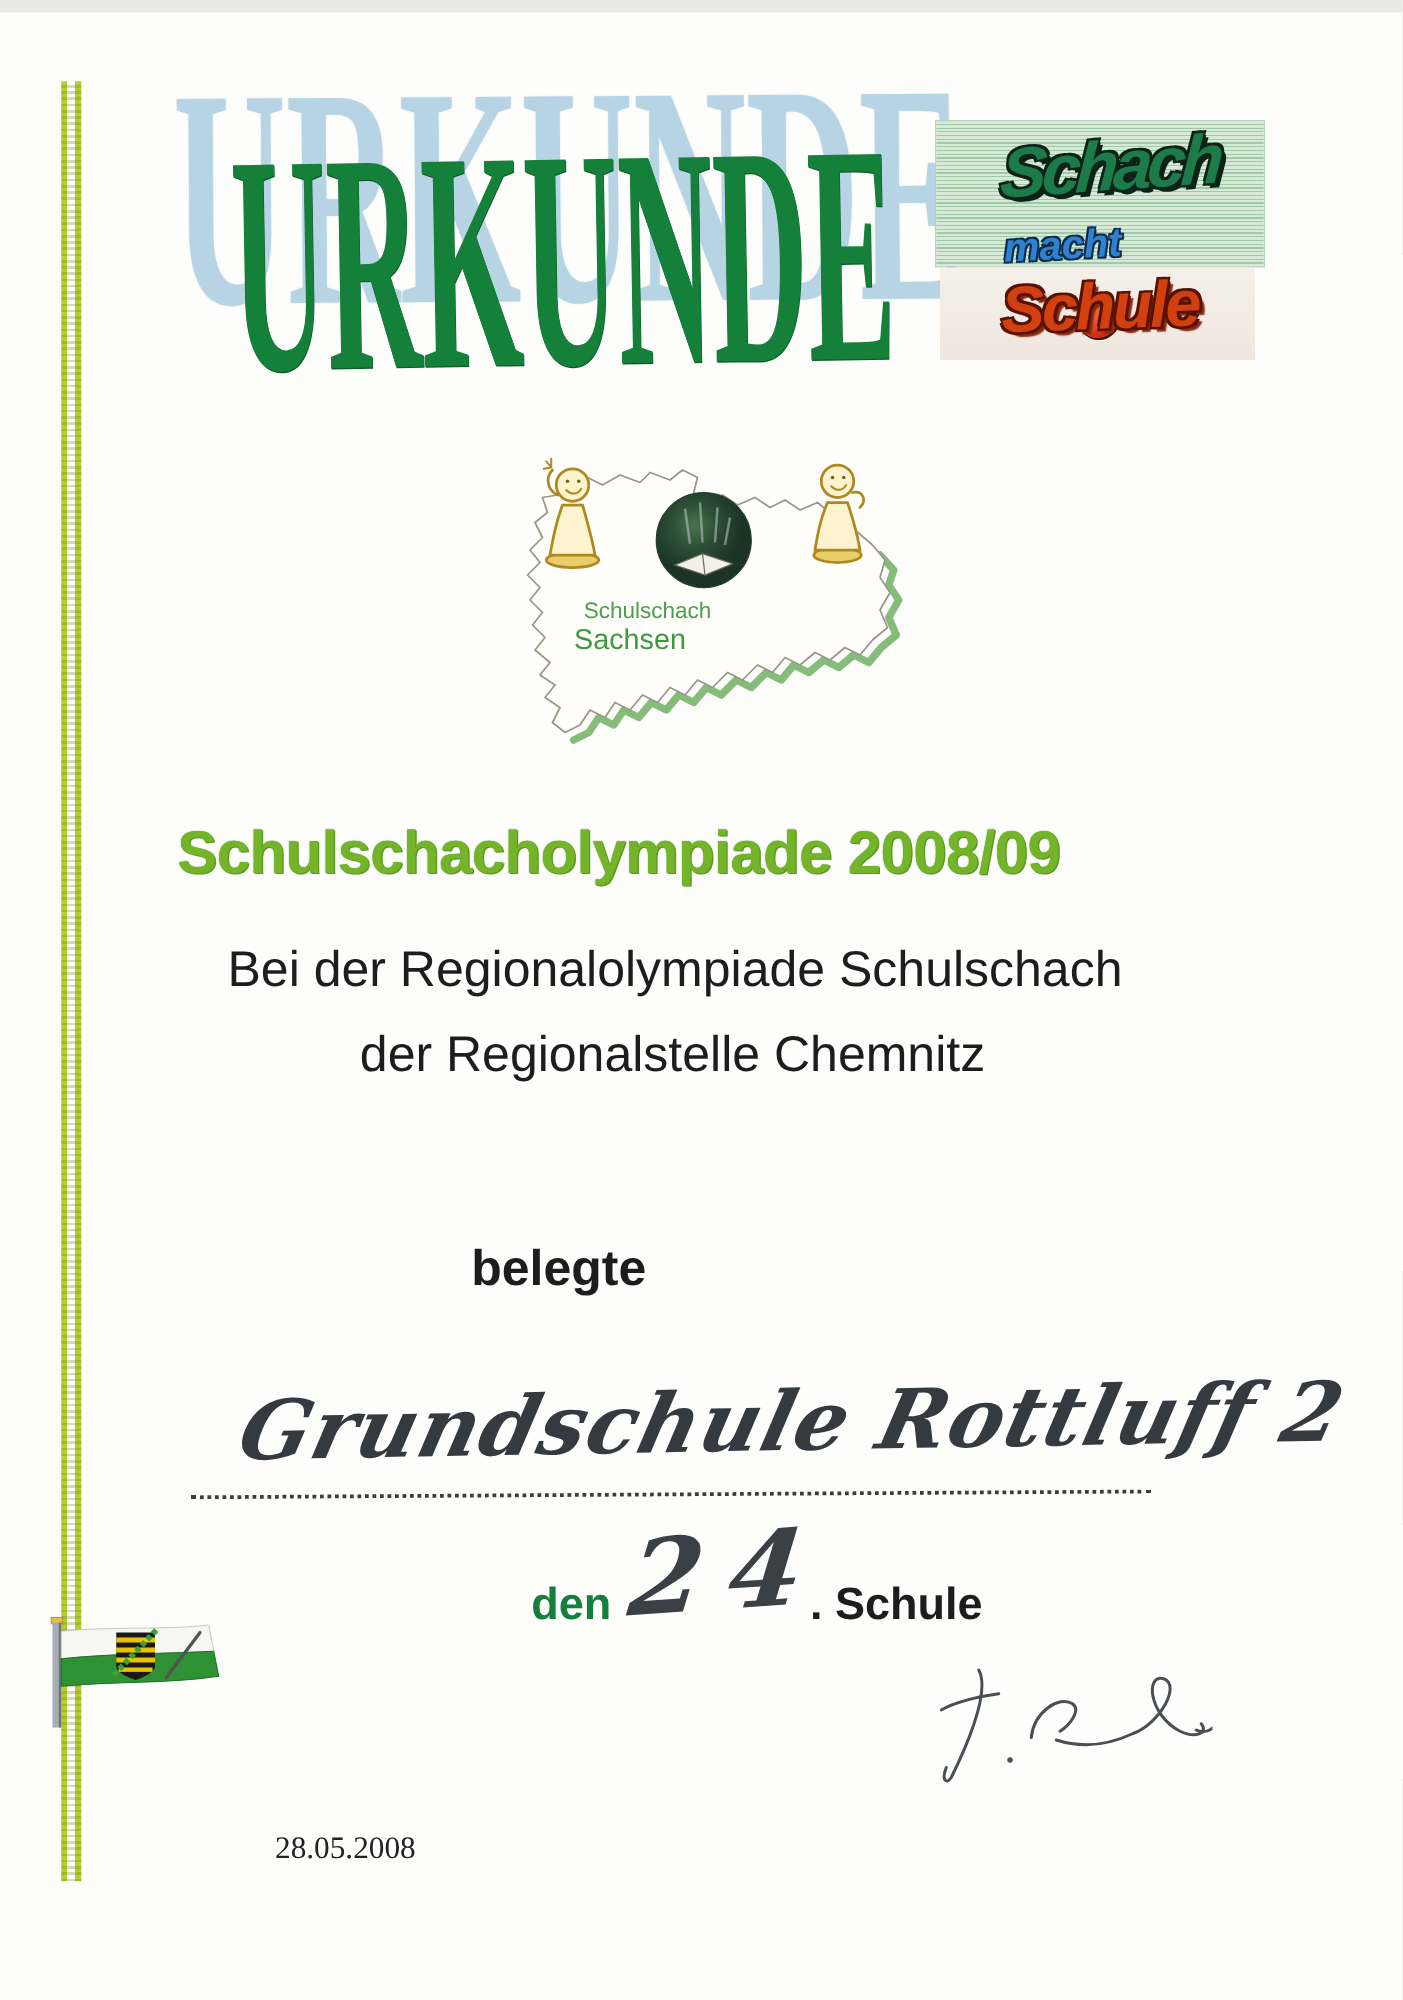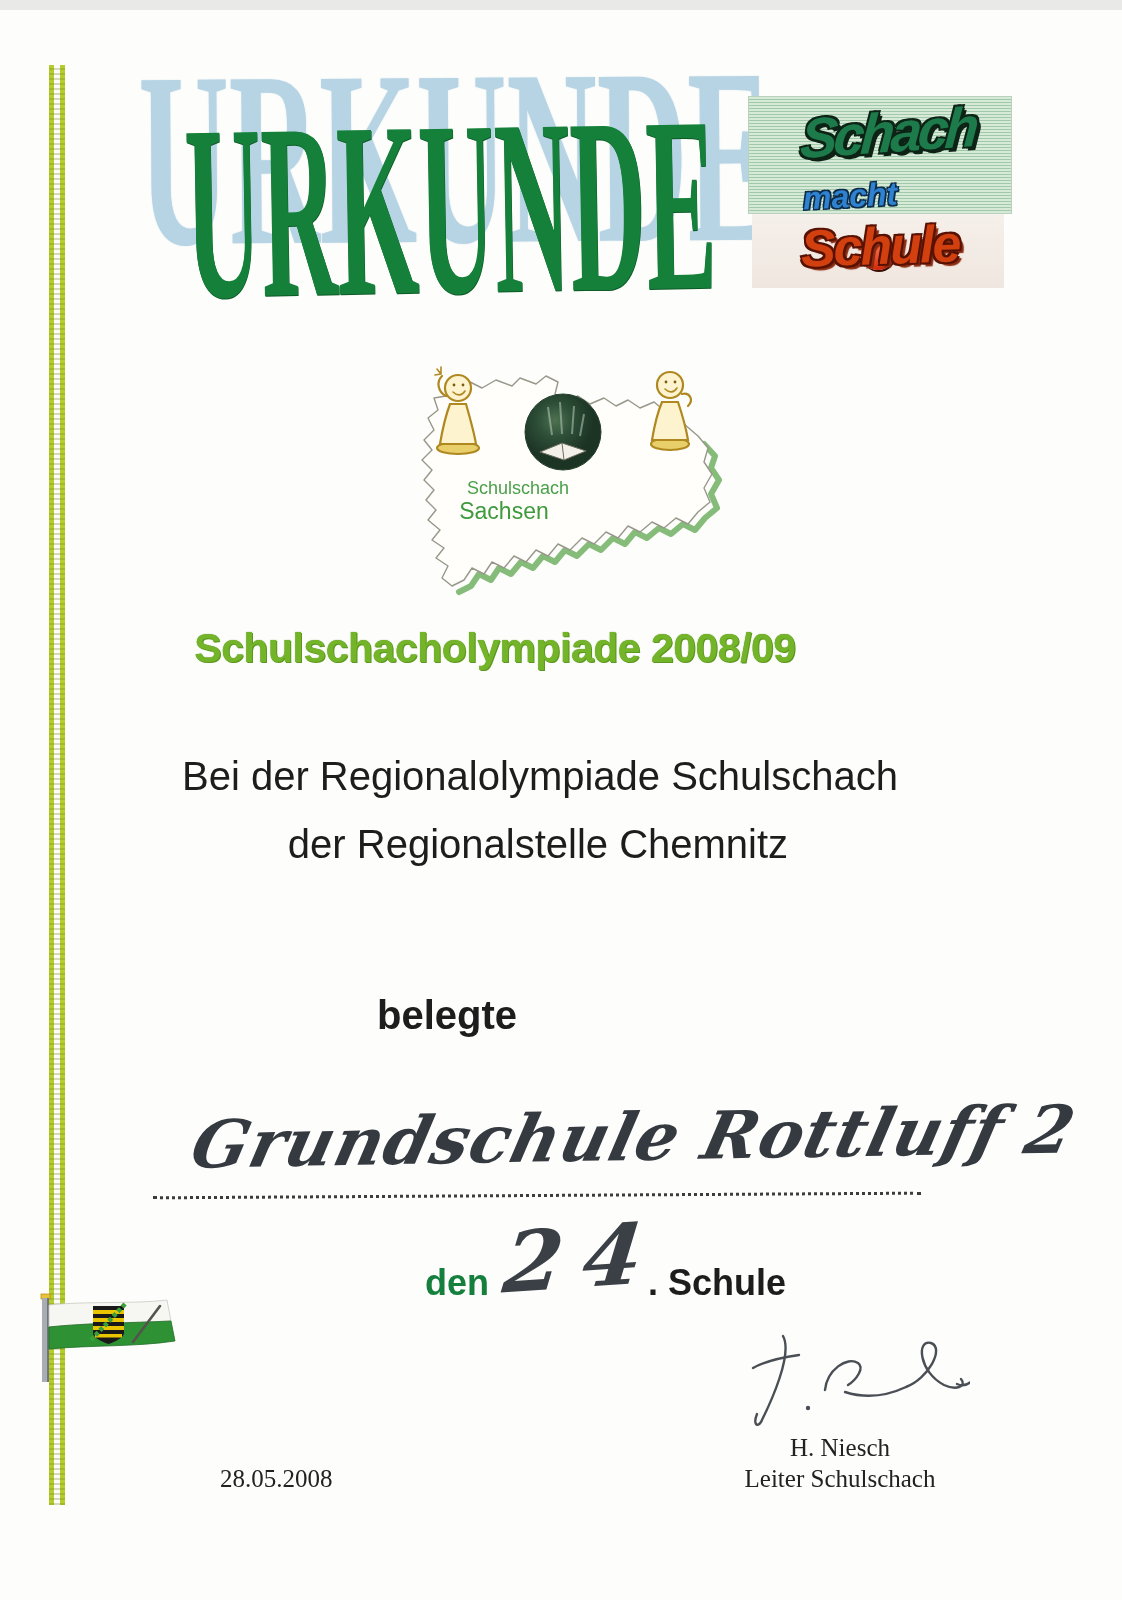--- a/index.html
+++ b/index.html
@@ -48,21 +48,21 @@
     background:radial-gradient(circle at 35% 30%, #ff7a52, #d42b0e 70%, #7e1404);
     box-shadow:1px 2px 0 #3a0c02; }
   .gword3 { left:0; top:120px; width:100%; text-align:center;
     font-weight:900; font-size:52px; letter-spacing:-2px; color:#d2400f;
     transform:rotate(-2deg);
     text-shadow:2px 2px 0 #571203,-2px 2px 0 #571203,2px -2px 0 #571203,-2px -2px 0 #571203,4px 4px 1px #8a2a10; }
   
   .maplogo { position:absolute; left:408px; top:342px; }
   
   .tline { position:absolute; left:0; text-align:center; white-space:nowrap; color:#1d1d1d; }
-  .event-title { top:615px; width:990px; font-weight:700; font-size:41px; letter-spacing:-0.5px;
+  .event-title { top:645px; width:990px; font-weight:700; font-size:48px; letter-spacing:-0.5px;
     color:#74b429; text-shadow:0 0 1px #4e8a1e, 1px 1px 0 #5d9a20; }
   .l1 { top:744px; width:1080px; font-size:40px; }
   .l2 { top:812px; width:1076px; font-size:40px; }
   .l3 { top:983px; width:894px; font-size:40px; font-weight:700; }
   
   .hand { font-family:"DejaVu Serif", serif; font-style:italic; font-weight:700; color:#343a40; }
   .school { position:absolute; left:195px; top:1088px; font-size:66px; letter-spacing:1px;
     transform:skewX(-14deg) rotate(-1deg); white-space:nowrap; }
   .dotline { position:absolute; left:153px; top:1184px; width:768px; height:0;
     border-top:3px dotted #3c3c3c; transform:rotate(-0.35deg); }
@@ -175,20 +175,16 @@
     <g fill="none" stroke="#4a4f55" stroke-width="2.4" stroke-linecap="round">
       <path d="M78,8 C88,26 66,74 56,94 C52,100 48,96 52,86"></path>
       <path d="M48,40 C62,32 80,29 94,27"></path>
       <circle cx="103" cy="80" r="2.2" fill="#4a4f55" stroke="none"></circle>
       <path d="M120,62 C122,42 142,28 153,35 C160,40 151,52 143,57"></path>
       <path d="M140,64 C165,72 186,66 201,59 C223,51 240,20 226,15 C211,11 214,44 239,57 C252,63 262,58 256,51"></path>
       <path d="M252,56 C258,59 264,56 268,52"></path>
     </g>
   </svg>
 
-  <div class="signer">
-    <div>H. Niesch</div>
-    <div>Leiter Schulschach</div>
-  </div>
 
   <div class="datefield">28.05.2008</div>
 
 </div>
 
 </body></html>

